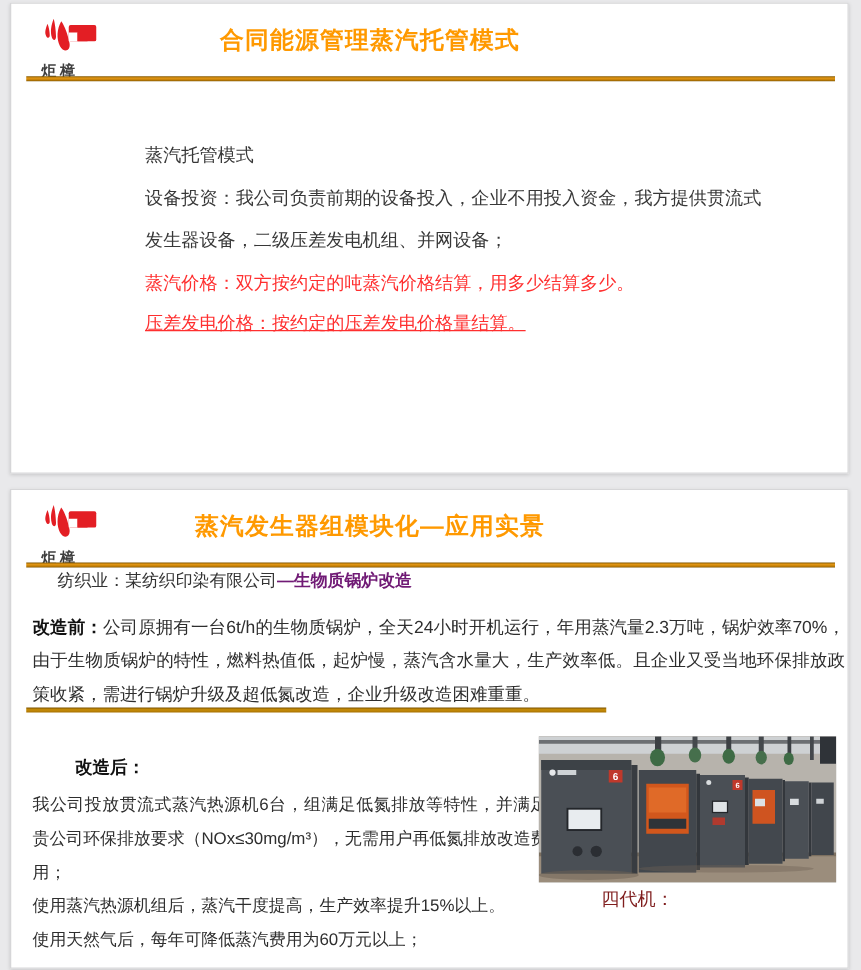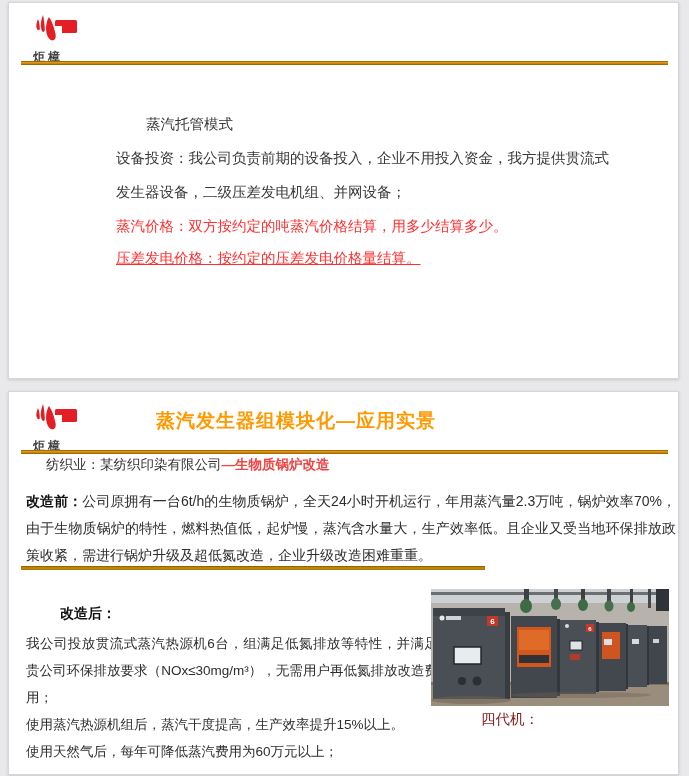--- a/index.html
+++ b/index.html
@@ -29,25 +29,25 @@
     background:linear-gradient(to bottom,#7d5400 0%,#e39714 35%,#c27e05 75%,#7d5400 100%);
   }
   .slide-title{
     position:absolute;top:16px;left:0;right:95px;text-align:center;
     font-size:19px;font-weight:bold;color:#ff9900;letter-spacing:1px;white-space:nowrap;
   }
 
   
   .s1-line{position:absolute;left:107px;font-size:14.5px;color:#383838;white-space:nowrap;}
   .s1-red{color:#ff2f2f;}
-  #s1l1{top:112px;margin-left:30px;} #s1l2{top:146px;} #s1l3{top:180px;} #s1l4{top:214px;} #s1l5{top:246px;text-decoration:underline;}
+  #s1l1{top:112px;} #s1l2{top:146px;} #s1l3{top:180px;} #s1l4{top:214px;} #s1l5{top:246px;text-decoration:underline;}
 
   
   .industry{position:absolute;left:37px;top:64px;font-size:13.5px;color:#333;white-space:nowrap;}
-  .industry .b{font-weight:bold;color:#ef4444;margin-top:44px;}
+  .industry .b{font-weight:bold;color:#701a75;margin-top:44px;}
   .before-para{
     position:absolute;left:17px;top:96px;width:650px;
     font-size:14px;line-height:27px;color:#2e2e2e;text-align:justify;margin:0;
   }
   .before-para .b{font-weight:bold;color:#111;}
   .divider{
     position:absolute;left:12px;top:174px;width:464px;height:4px;
     background:linear-gradient(to bottom,#7d5400 0%,#c98e08 45%,#a77102 100%);
   }
   .after-label{position:absolute;left:17px;top:213px;font-size:14px;font-weight:bold;color:#111;margin-left:34px;}
@@ -68,20 +68,21 @@
     <svg width="48" height="34" viewBox="0 0 48 34">
       <path d="M7 6 C5.5 10 4.5 13 6 16 C7 18 9 17.5 8.8 15 C8.7 12 8.2 9 7 6 Z" fill="#e31e24"></path>
       <path d="M12 2 C10 7 9 12 10.5 17 C11.5 20 14 19.5 13.8 16 C13.6 11 13 6 12 2 Z" fill="#e31e24"></path>
       <path d="M18 4 C14.5 10 14 18 17 24 C20 29.5 26 28 24.5 21 C23.3 15 21 8 18 4 Z" fill="#e31e24"></path>
       <rect x="24" y="7" width="22" height="13" rx="1.5" fill="#e31e24"></rect>
       <rect x="24" y="13" width="7" height="7" fill="#ffffff"></rect>
       <rect x="31" y="13" width="8" height="7" fill="#e31e24"></rect>
     </svg>
     <div class="logo-text">炬樟</div>
   </div>
+  <div class="slide-title">合同能源管理蒸汽托管模式</div>
   <div class="gold-rule"></div>
 
   <div class="s1-line" id="s1l1">蒸汽托管模式</div>
   <div class="s1-line" id="s1l2">设备投资：我公司负责前期的设备投入，企业不用投入资金，我方提供贯流式</div>
   <div class="s1-line" id="s1l3">发生器设备，二级压差发电机组、并网设备；</div>
   <div class="s1-line s1-red" id="s1l4">蒸汽价格：双方按约定的吨蒸汽价格结算，用多少结算多少。</div>
   <div class="s1-line s1-red" id="s1l5">压差发电价格：按约定的压差发电价格量结算。</div>
 </div>
 
 <div class="card" id="card2">

